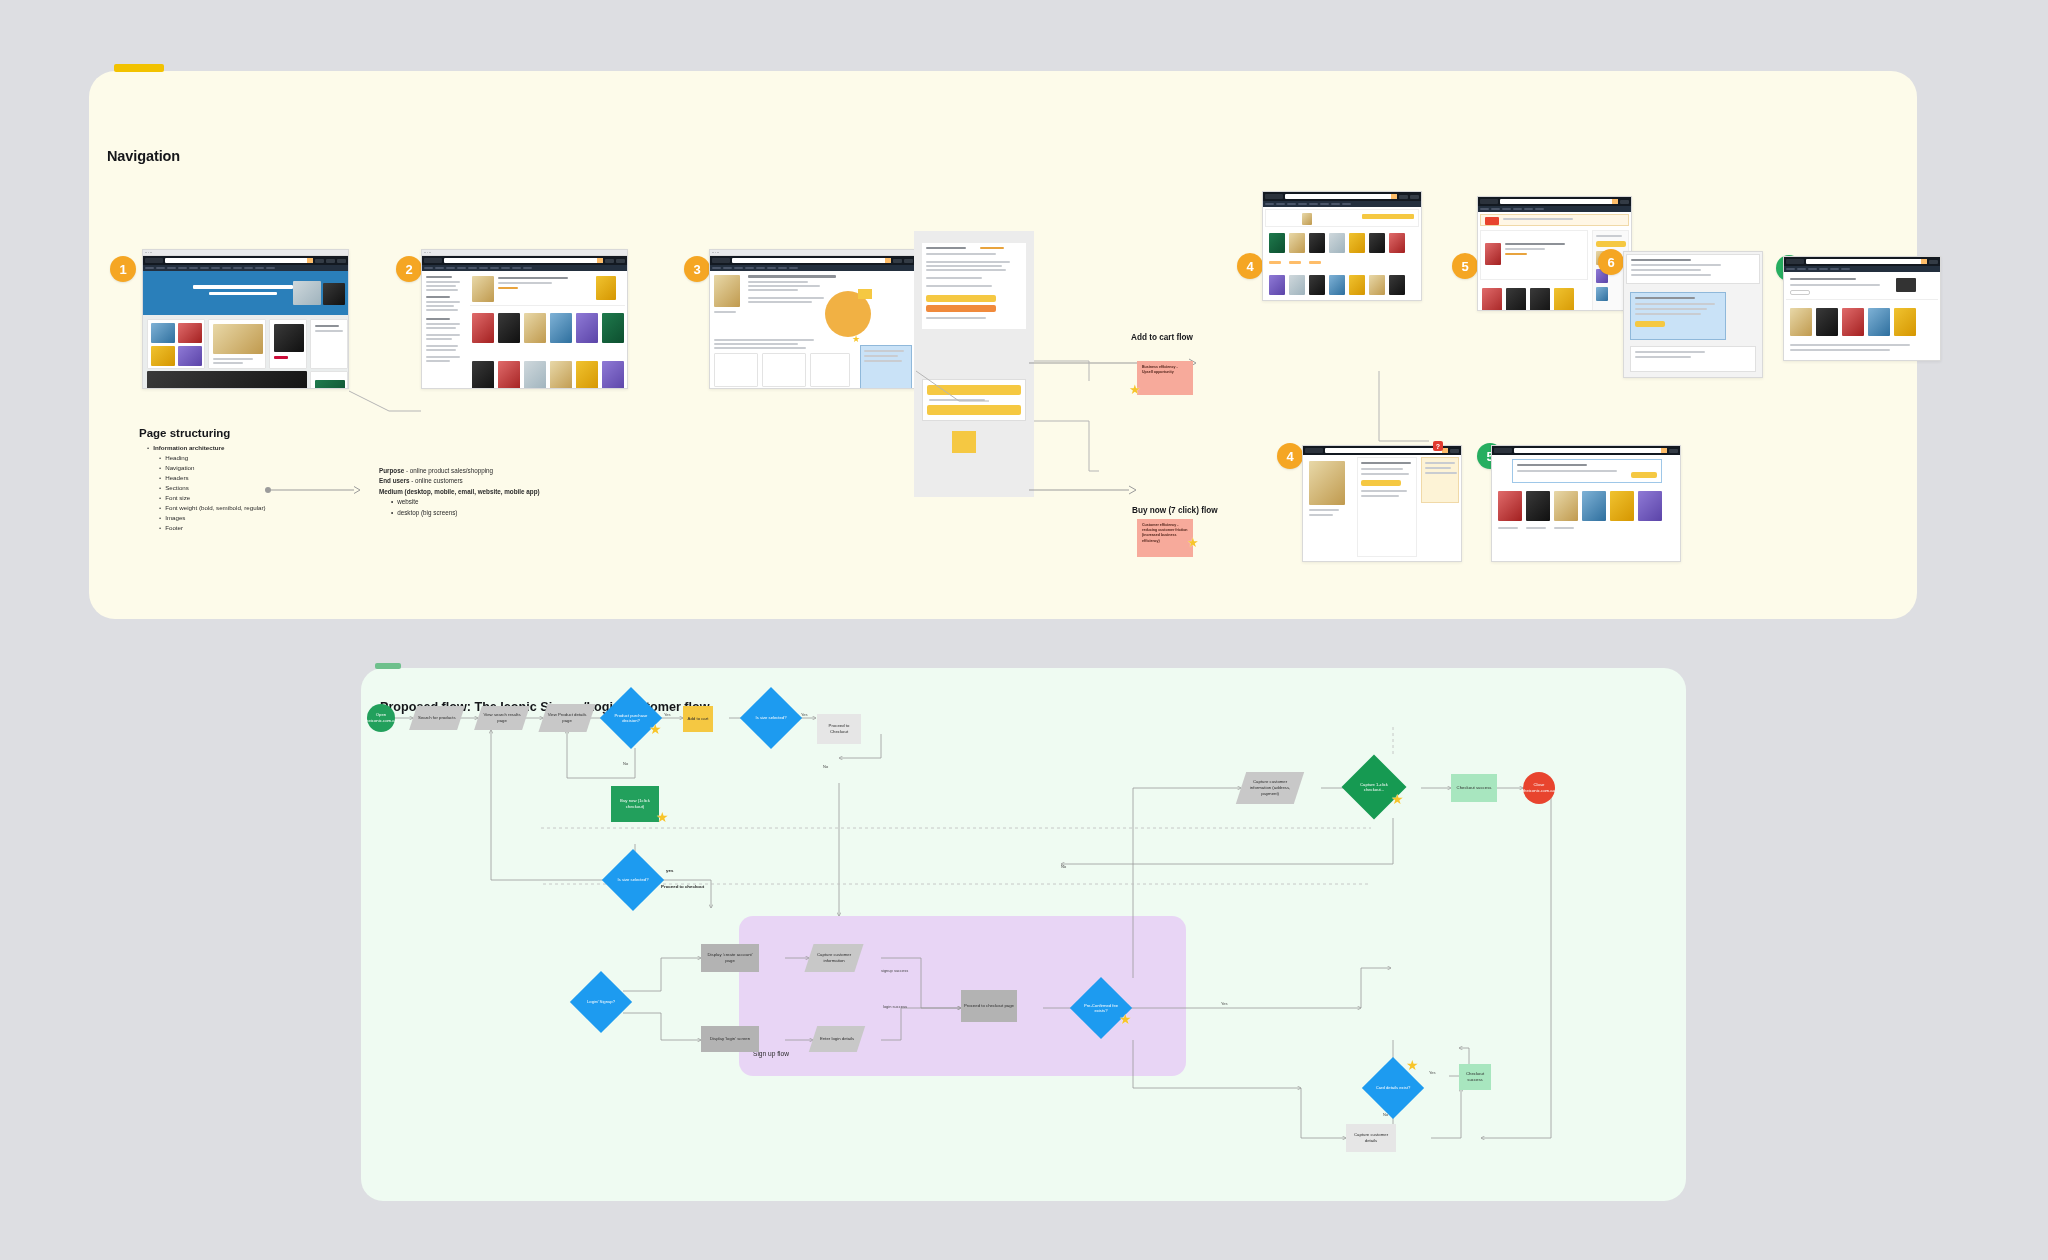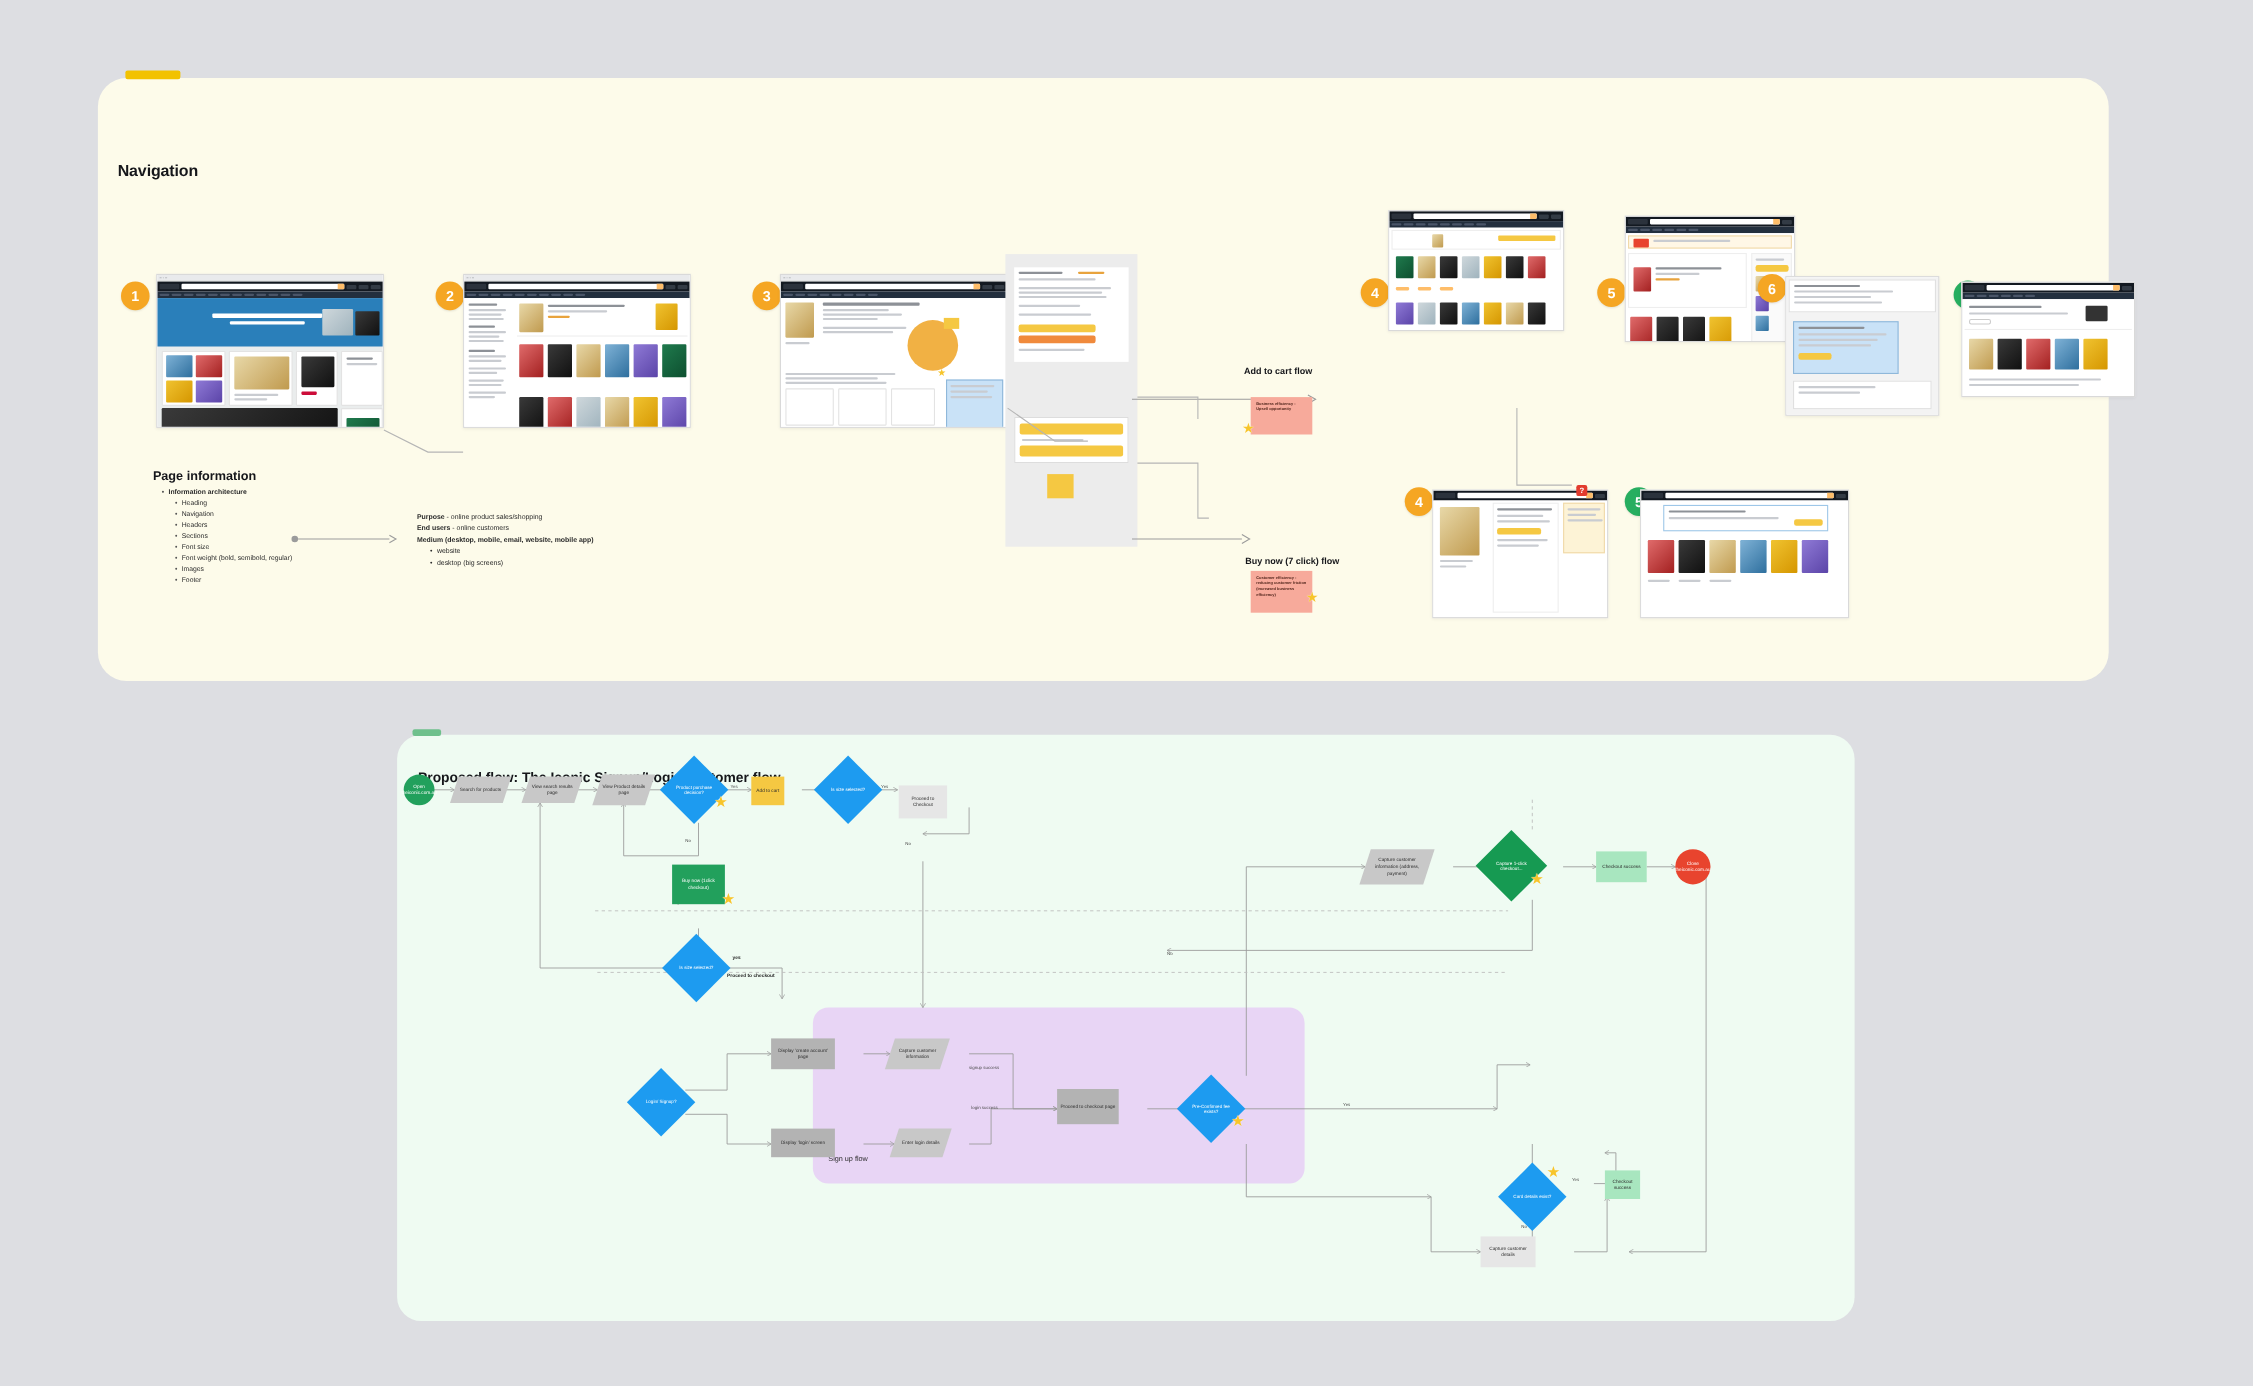--- a/index.html
+++ b/index.html
@@ -644,21 +644,21 @@
         <div class="img-ph g" style="position:absolute;left:114px;top:2px;width:24px;height:30px;"></div>
         <div class="img-ph h" style="position:absolute;left:142px;top:2px;width:24px;height:30px;"></div>
         <div class="txtline" style="position:absolute;left:2px;top:38px;width:20px;height:1.5px;"></div>
         <div class="txtline" style="position:absolute;left:30px;top:38px;width:20px;height:1.5px;"></div>
         <div class="txtline" style="position:absolute;left:58px;top:38px;width:20px;height:1.5px;"></div>
       </div>
     </div>
   </div>
 
   <div id="page-structuring" style="left:50px;top:356px;">
-    <h3>Page information</h3>
+    <h3>Page structuring</h3>
     <div class="bl">
       <div class="lv1"><span class="b">Information architecture</span></div>
       <div class="lv2"><span class="b">Heading</span></div>
       <div class="lv2"><span class="b">Navigation</span></div>
       <div class="lv2"><span class="b">Headers</span></div>
       <div class="lv2"><span class="b">Sections</span></div>
       <div class="lv2"><span class="b">Font size</span></div>
       <div class="lv2"><span class="b">Font weight (bold, semibold, regular)</span></div>
       <div class="lv2"><span class="b">Images</span></div>
       <div class="lv2"><span class="b">Footer</span></div>

